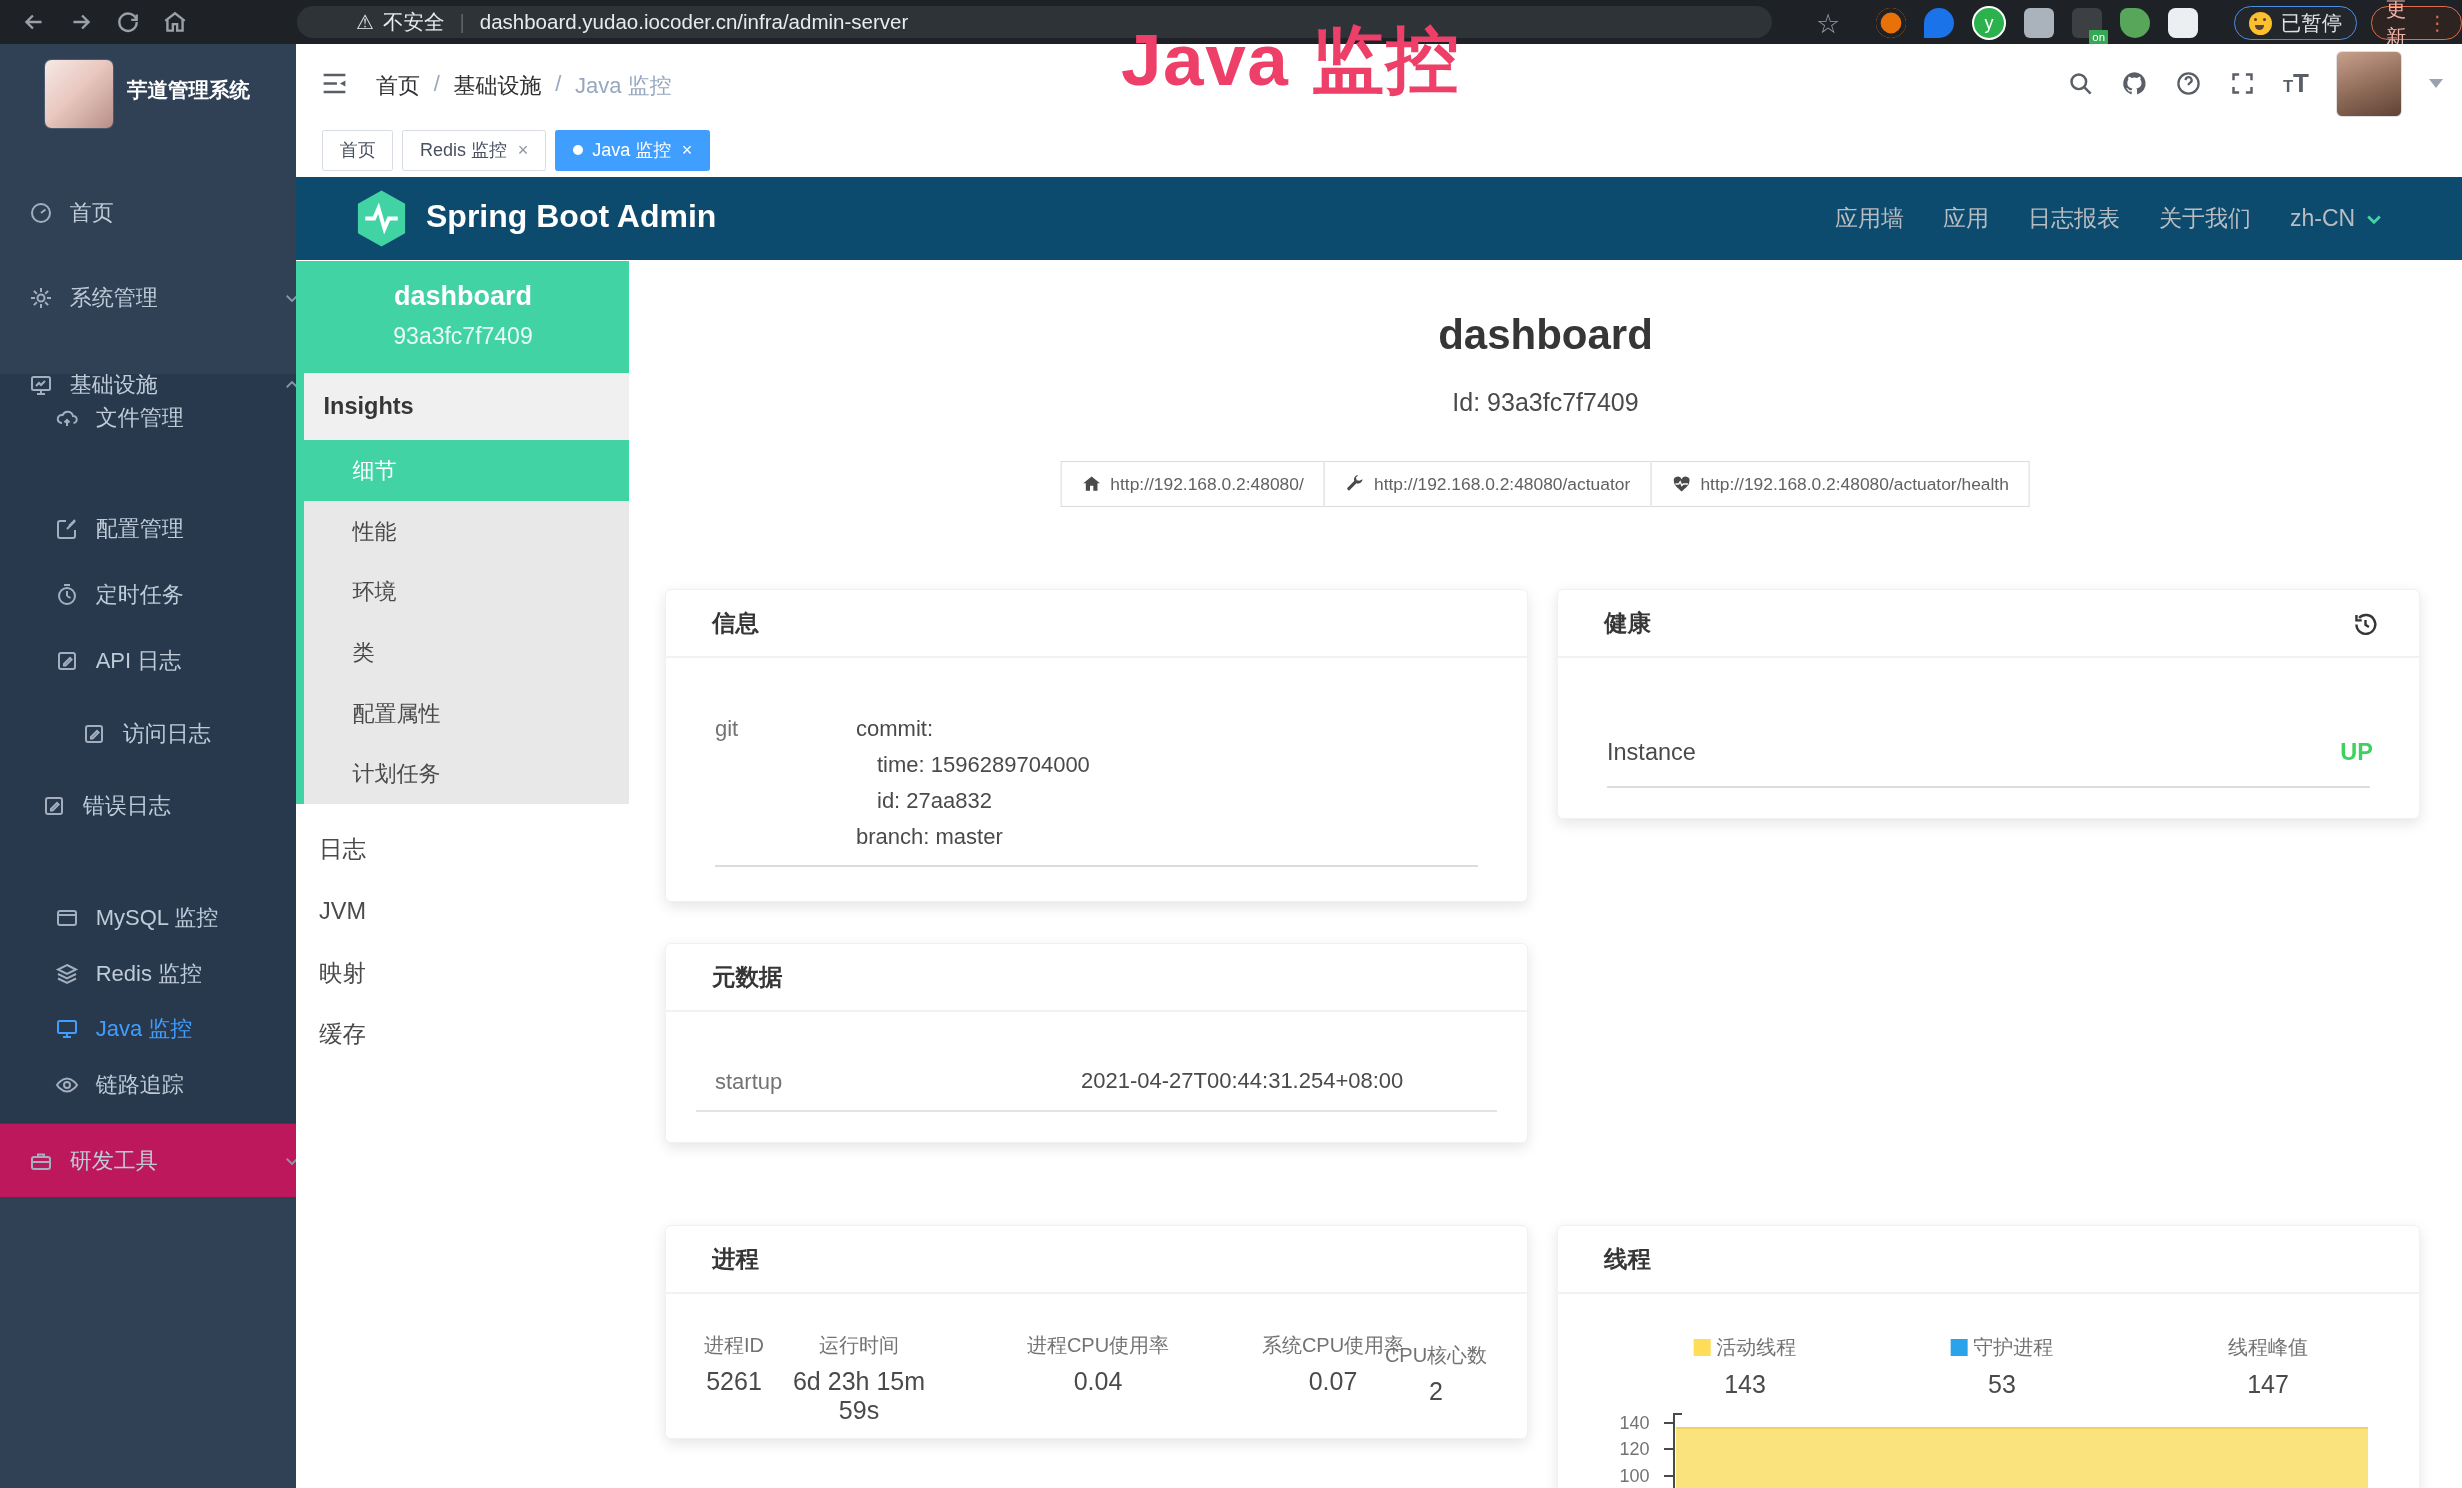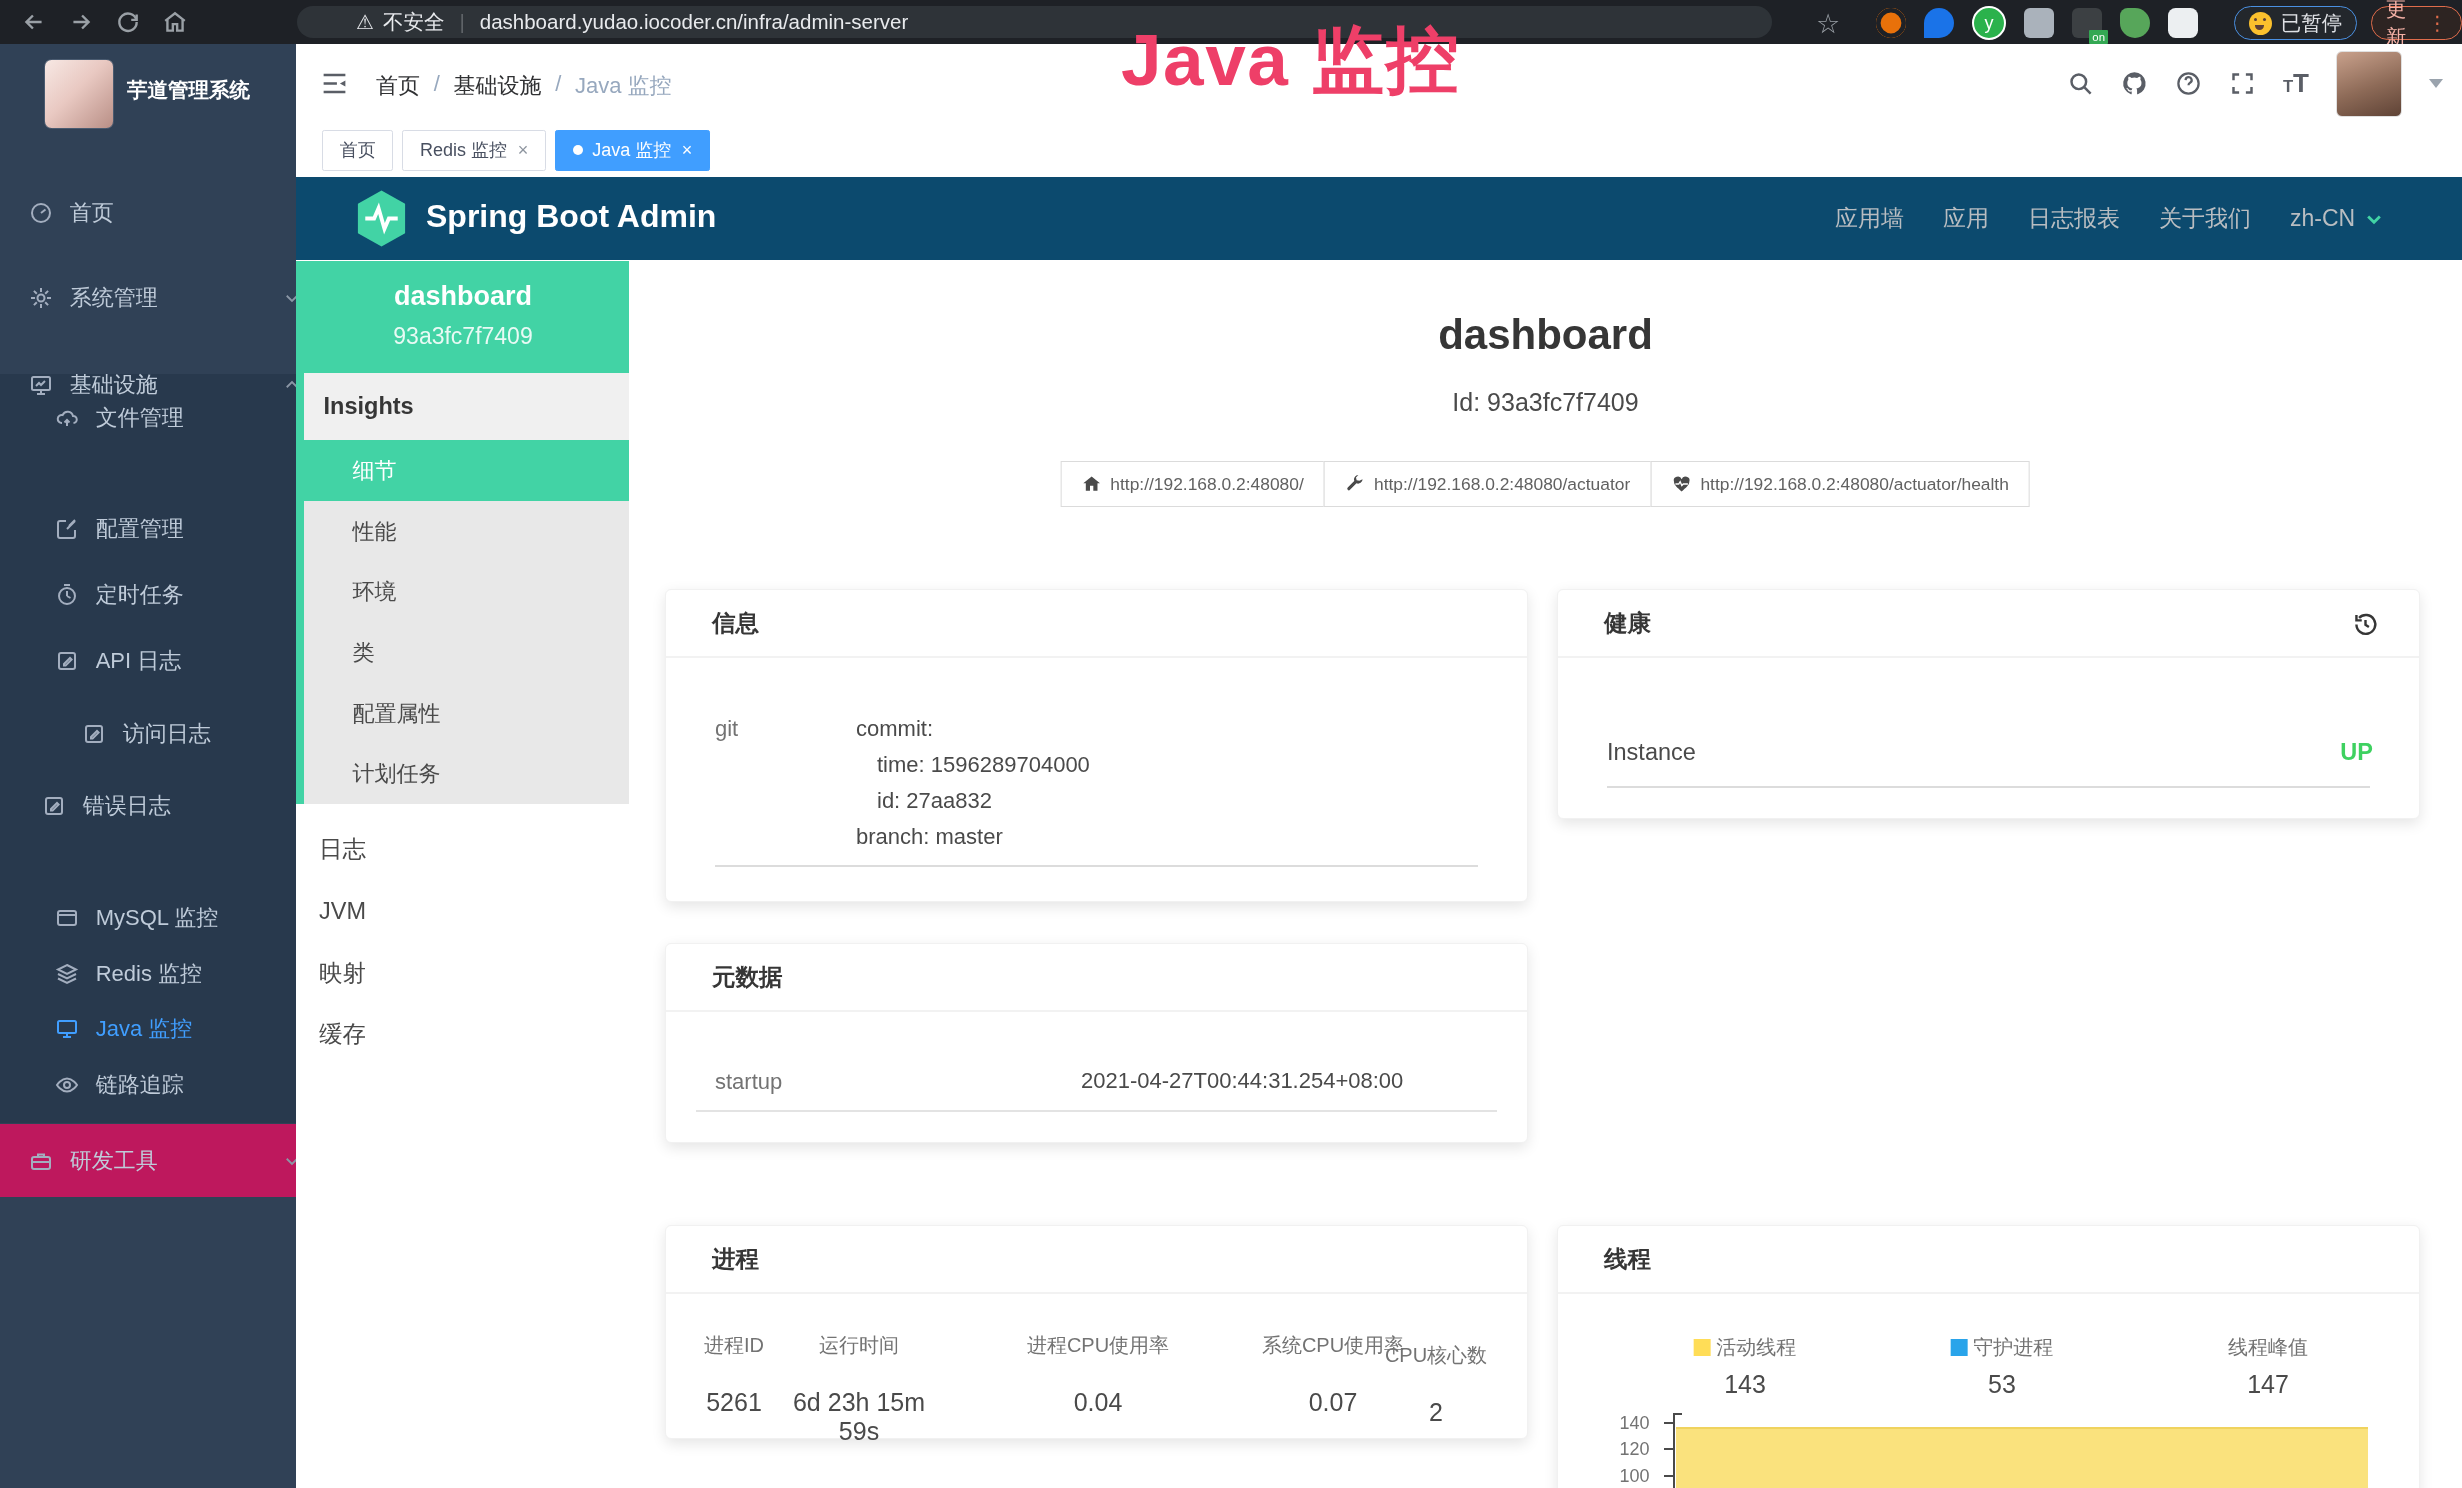--- a/index.html
+++ b/index.html
@@ -102,21 +102,21 @@
              font-size:23.5px;font-weight:bold;color:#363636;box-sizing:border-box;}
   .kv-label{position:absolute;font-size:22px;color:#737373;}
   .kv-val{position:absolute;font-size:22px;color:#4a4a4a;line-height:36px;}
   .kv-val .ind{padding-left:21px;}
   .uline{position:absolute;height:1.5px;background:#dcdcdc;}
   .hist-ic{position:absolute;right:39px;top:20px;width:29px;height:29px;color:#363636;}
   .up{position:absolute;right:46px;font-size:23.5px;font-weight:bold;color:#3ed160;}
 
   .stat{position:absolute;text-align:center;}
   .stat .sl{font-size:20px;color:#737373;}
-  .stat .sv{font-size:25px;color:#4a4a4a;margin-top:29px;}
+  .stat .sv{font-size:25px;color:#4a4a4a;margin-top:8px;}
 
   .leg{position:absolute;transform:translateX(-50%);display:flex;align-items:center;font-size:20px;color:#737373;white-space:nowrap;}
   .leg .sq{width:16.7px;height:16.7px;margin-right:6px;}
   .legv{position:absolute;transform:translateX(-50%);font-size:25px;color:#4a4a4a;}
   .ytick{position:absolute;width:53px;text-align:center;font-size:18px;color:#737373;}
   #axis-y{position:absolute;left:115px;top:187px;width:1.5px;height:121px;background:#4a4a4a;}
   #axis-cap{position:absolute;left:115px;top:187px;width:9px;height:1.5px;background:#4a4a4a;}
   .tickmark{position:absolute;left:106px;width:9px;height:1.5px;background:#4a4a4a;}
   #area-fill{position:absolute;left:118px;top:201px;width:692px;height:106px;background:#fae27d;border-top:2.3px solid #f0d35e;}
 

